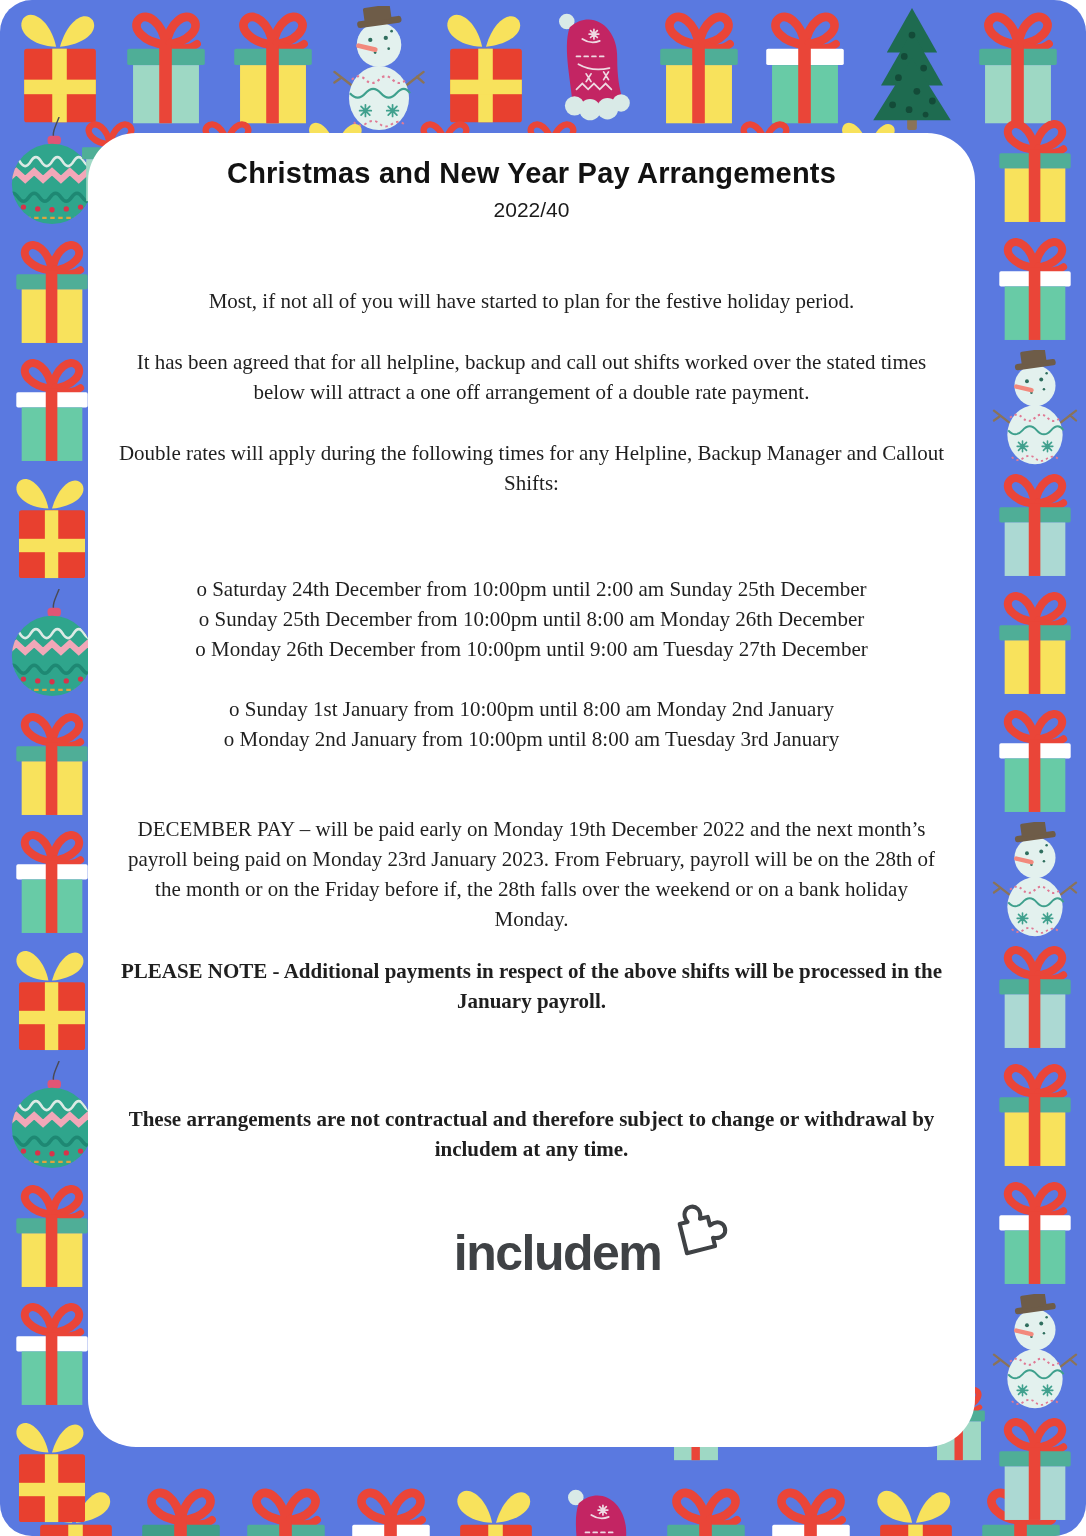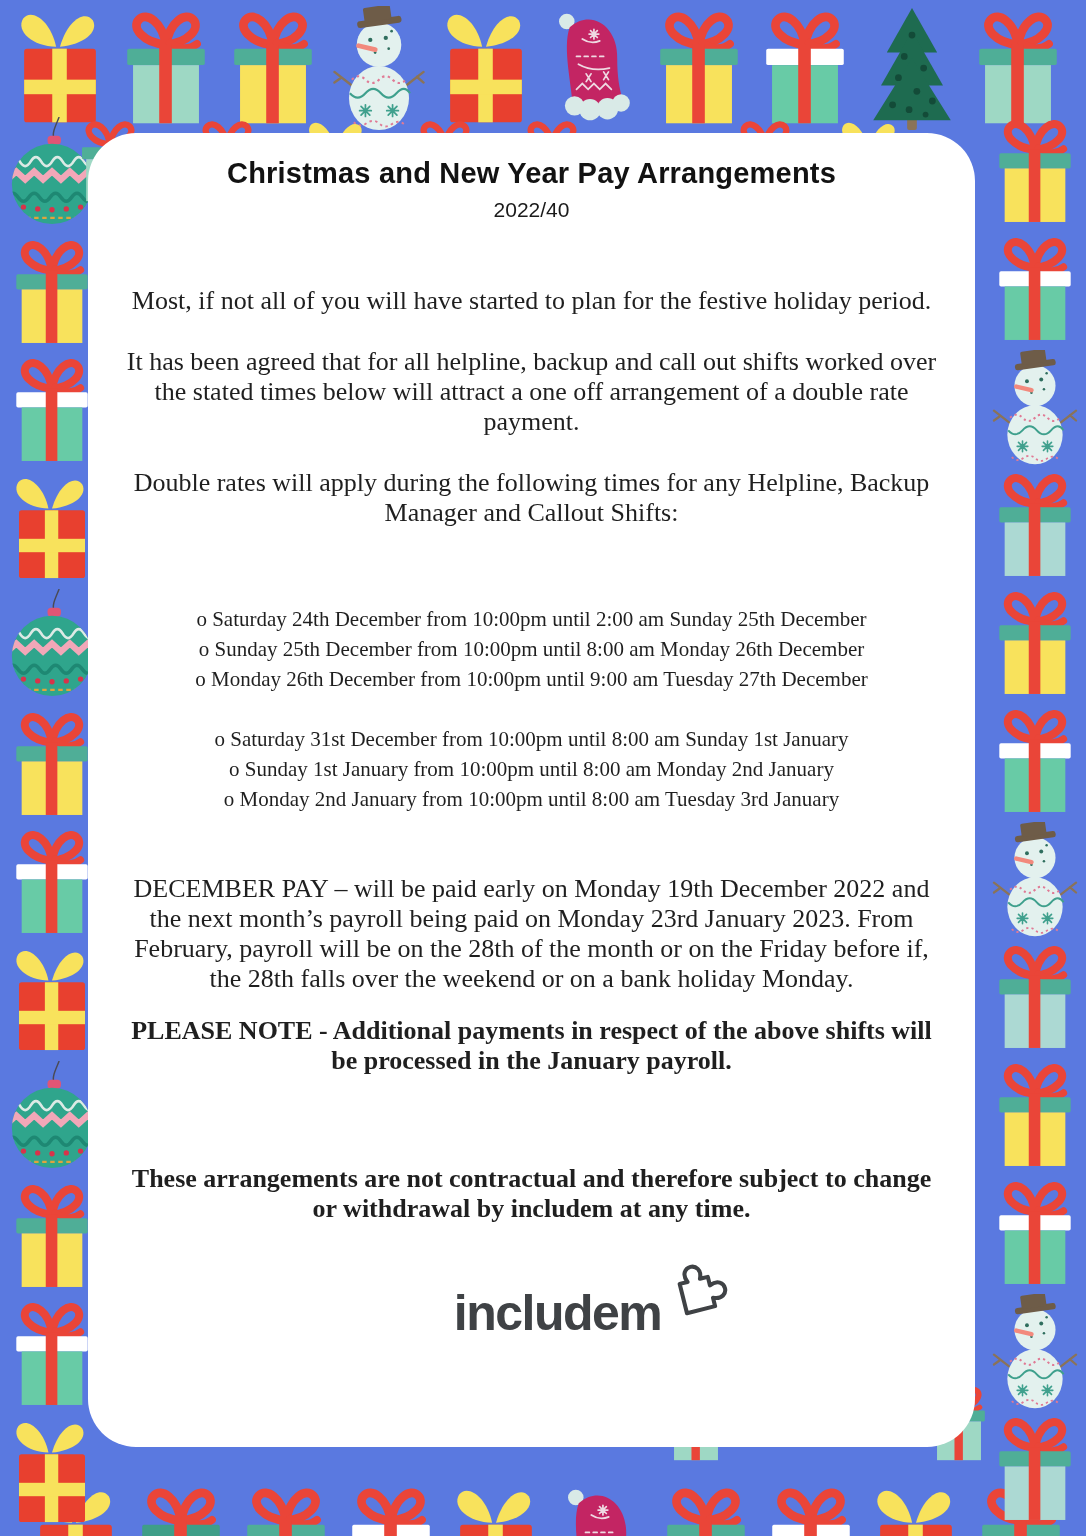--- a/index.html
+++ b/index.html
@@ -1,18 +1,18 @@
 <!DOCTYPE html>
 <html><head>
 <meta charset="utf-8">
 <style>
   html,body{margin:0;padding:0;}
   .stage{
     position:relative;width:1086px;height:1536px;overflow:hidden;
-    background:#5A79E0;font-family:"Liberation Serif", serif;
+    background:#5A79E0;font-family:"Liberation Serif", serif;border-radius:32px;
   }
   .deco{position:absolute;z-index:1;}
   
   .gift-yellow     {--body:#F8E25C;--lid:#4FAE97;--ribbon:#EA4538;}
   .gift-teal       {--body:#9ED8C4;--lid:#4FAE97;--ribbon:#EA4538;}
   .gift-teal-dark  {--body:#7FCDB4;--lid:#3E9E88;--ribbon:#EA4538;}
   .gift-teal-white {--body:#68CBA6;--lid:#FFFFFF;--ribbon:#EA4538;}
   .gift-lightteal  {--body:#ACD9D3;--lid:#4FAE97;--ribbon:#EA4538;}
   .gift-red-cross  {--body:#E8402F;--ribbon2:#F8E25C;}
 
@@ -23,21 +23,21 @@
     color:#1F1F1F;text-align:center;
   }
   .doc-title{
     font-family:"Liberation Sans", sans-serif;font-weight:bold;
     font-size:29px;line-height:36px;color:#121212;letter-spacing:.2px;margin:0;
   }
   .doc-subtitle{
     font-family:"Liberation Sans", sans-serif;font-size:21px;line-height:30px;
     color:#1a1a1a;margin:4px 0 0 0;
   }
-  .para{font-size:26px;line-height:30px;margin:0;}
+  .para{font-size:21px;line-height:30px;margin:0;}
   .p-intro{margin-top:61px;}
   .p-agreement{margin-top:31px;}
   .p-rates{margin-top:31px;}
   .shift-list{list-style:none;margin:0;padding:0;font-size:21px;line-height:30px;}
   .list-dec{margin-top:76px;}
   .list-jan{margin-top:30px;}
   .p-decpay{margin-top:60px;}
   .p-note{margin-top:22px;font-weight:bold;}
   .p-disclaimer{margin-top:88px;font-weight:bold;}
   .logo-wrap{margin-top:64px;height:110px;position:relative;}
@@ -339,21 +339,20 @@
     <p class="para p-agreement">It has been agreed that for all helpline, backup and call out shifts worked over the stated times below will attract a one off arrangement of a double rate payment.</p>
     <p class="para p-rates">Double rates will apply during the following times for any Helpline, Backup Manager and Callout Shifts:</p>
 
     <ul class="shift-list list-dec">
       <li>o Saturday 24th December from 10:00pm until 2:00 am Sunday 25th December</li>
       <li>o Sunday 25th December from 10:00pm until 8:00 am Monday 26th December</li>
       <li>o Monday 26th December  from 10:00pm until 9:00 am Tuesday 27th December</li>
     </ul>
 
     <ul class="shift-list list-jan">
-      <li>o Saturday 31st December from 10:00pm until 8:00 am Sunday 1st January</li>
       <li>o Sunday 1st January from 10:00pm until 8:00 am Monday 2nd January</li>
       <li>o Monday 2nd January from 10:00pm until 8:00 am Tuesday 3rd January</li>
     </ul>
 
     <p class="para p-decpay">DECEMBER PAY – will be paid early on Monday 19th December 2022 and the next month’s payroll being paid on Monday 23rd January 2023.  From February, payroll will be on the 28th of the month or on the Friday before if, the 28th falls over the weekend or on a bank holiday Monday.</p>
     <p class="para p-note">PLEASE NOTE - Additional payments in respect of the above shifts will be processed in the January payroll.</p>
     <p class="para p-disclaimer">These arrangements are not contractual and therefore subject to change or withdrawal by includem at any time.</p>
 
     <div class="logo-wrap">
       <div class="logo">

